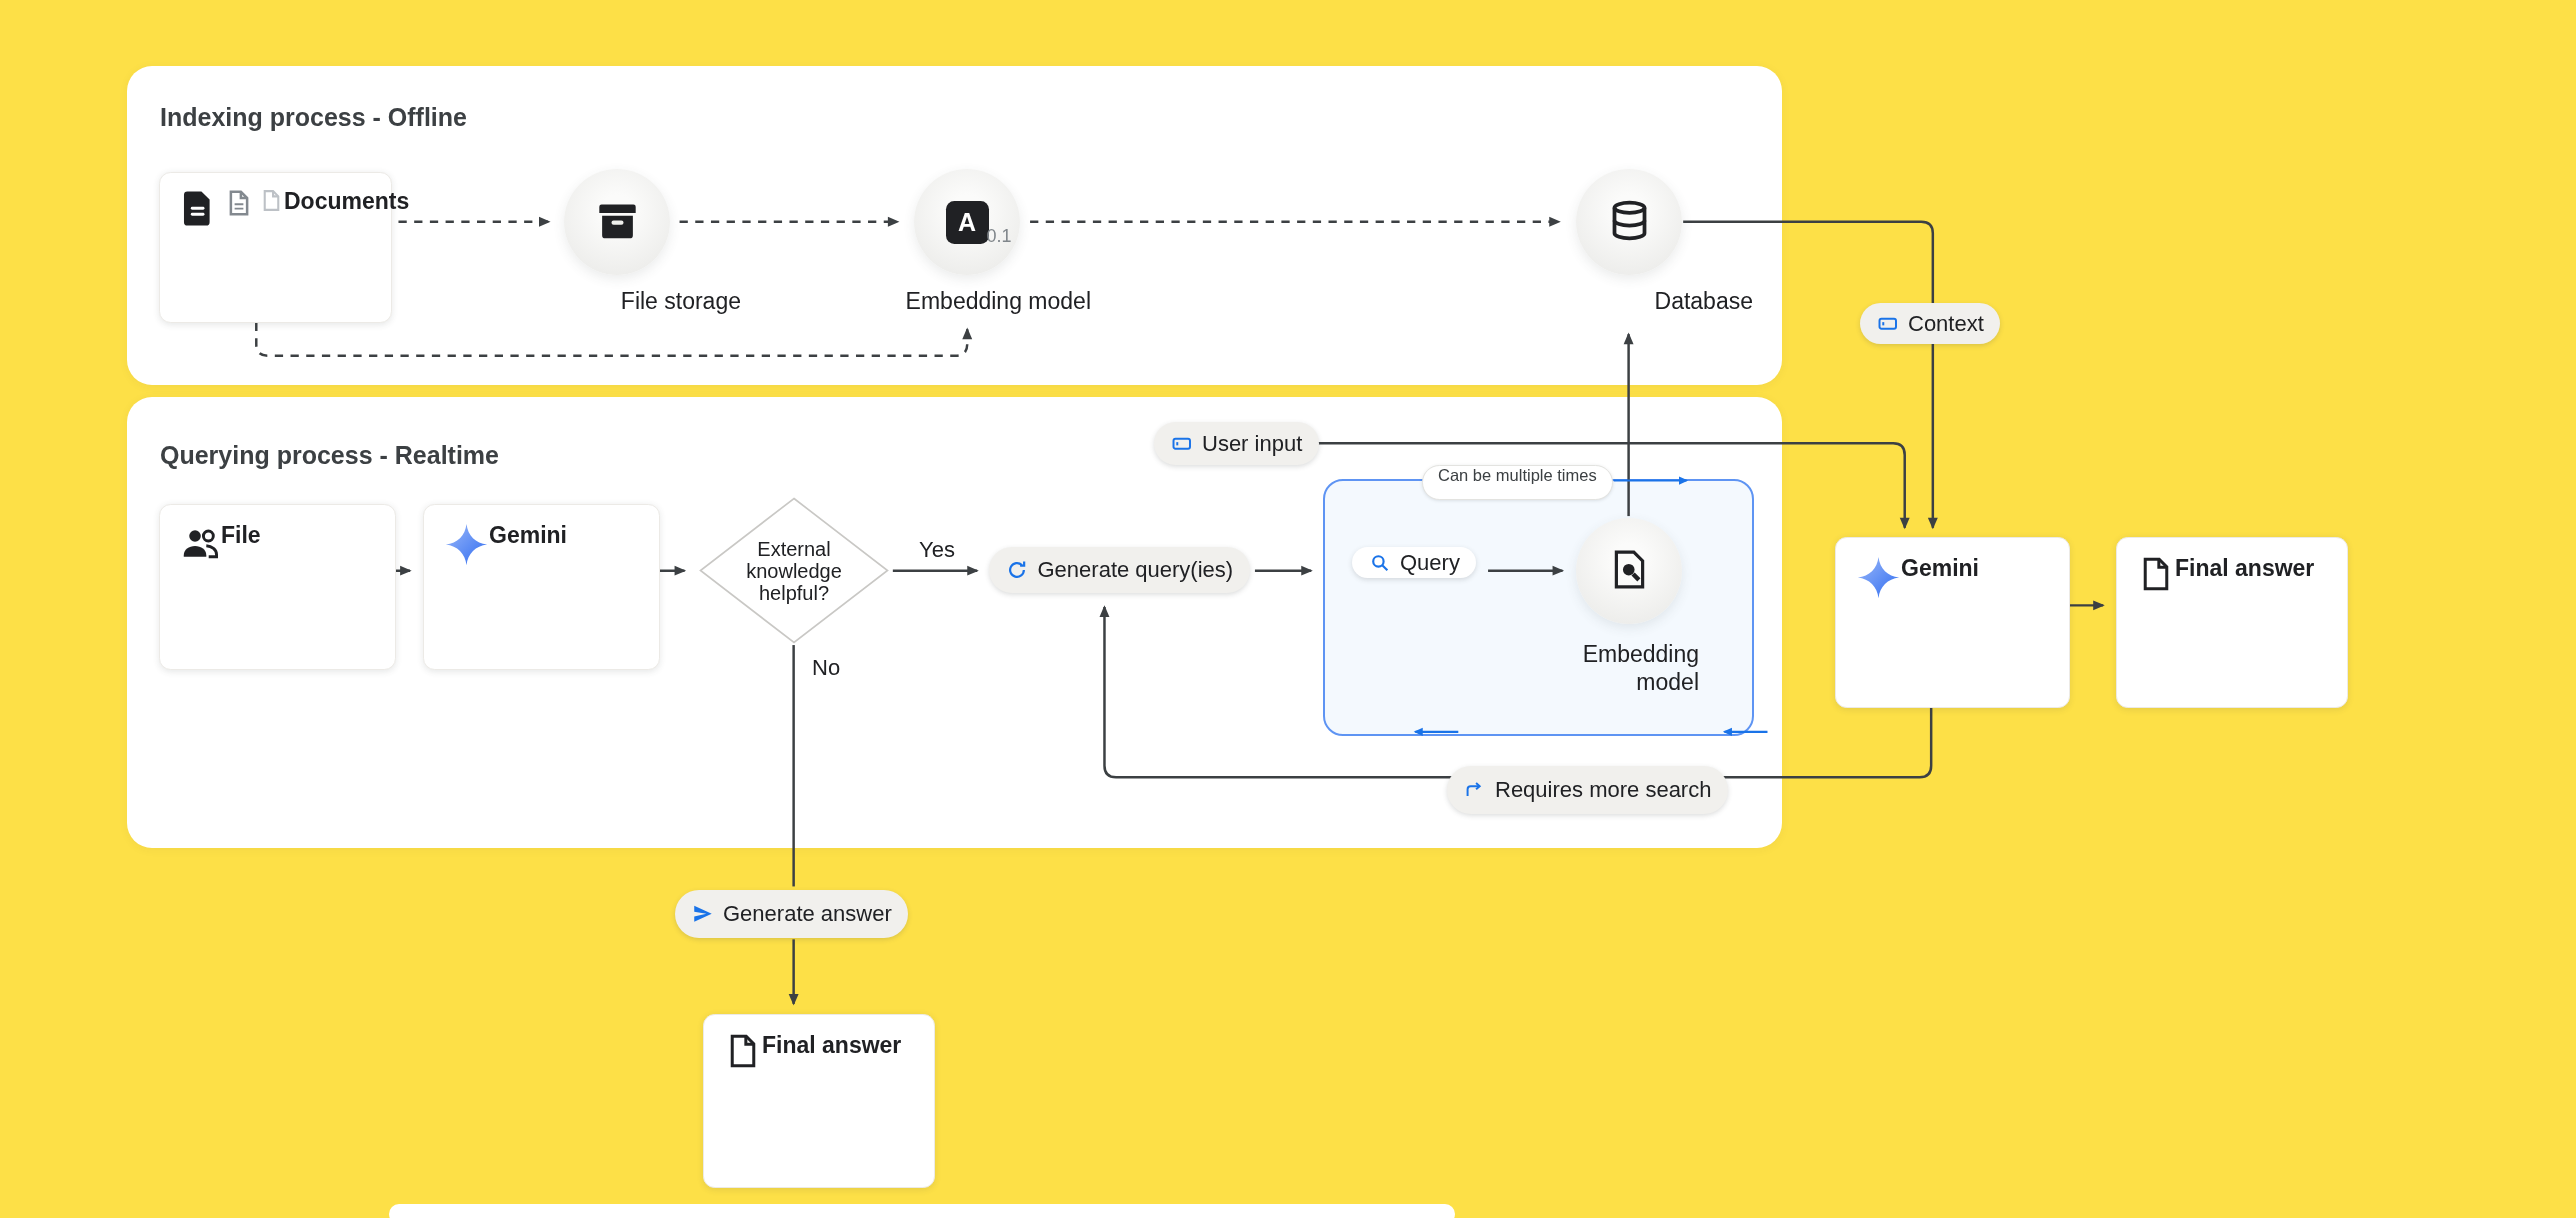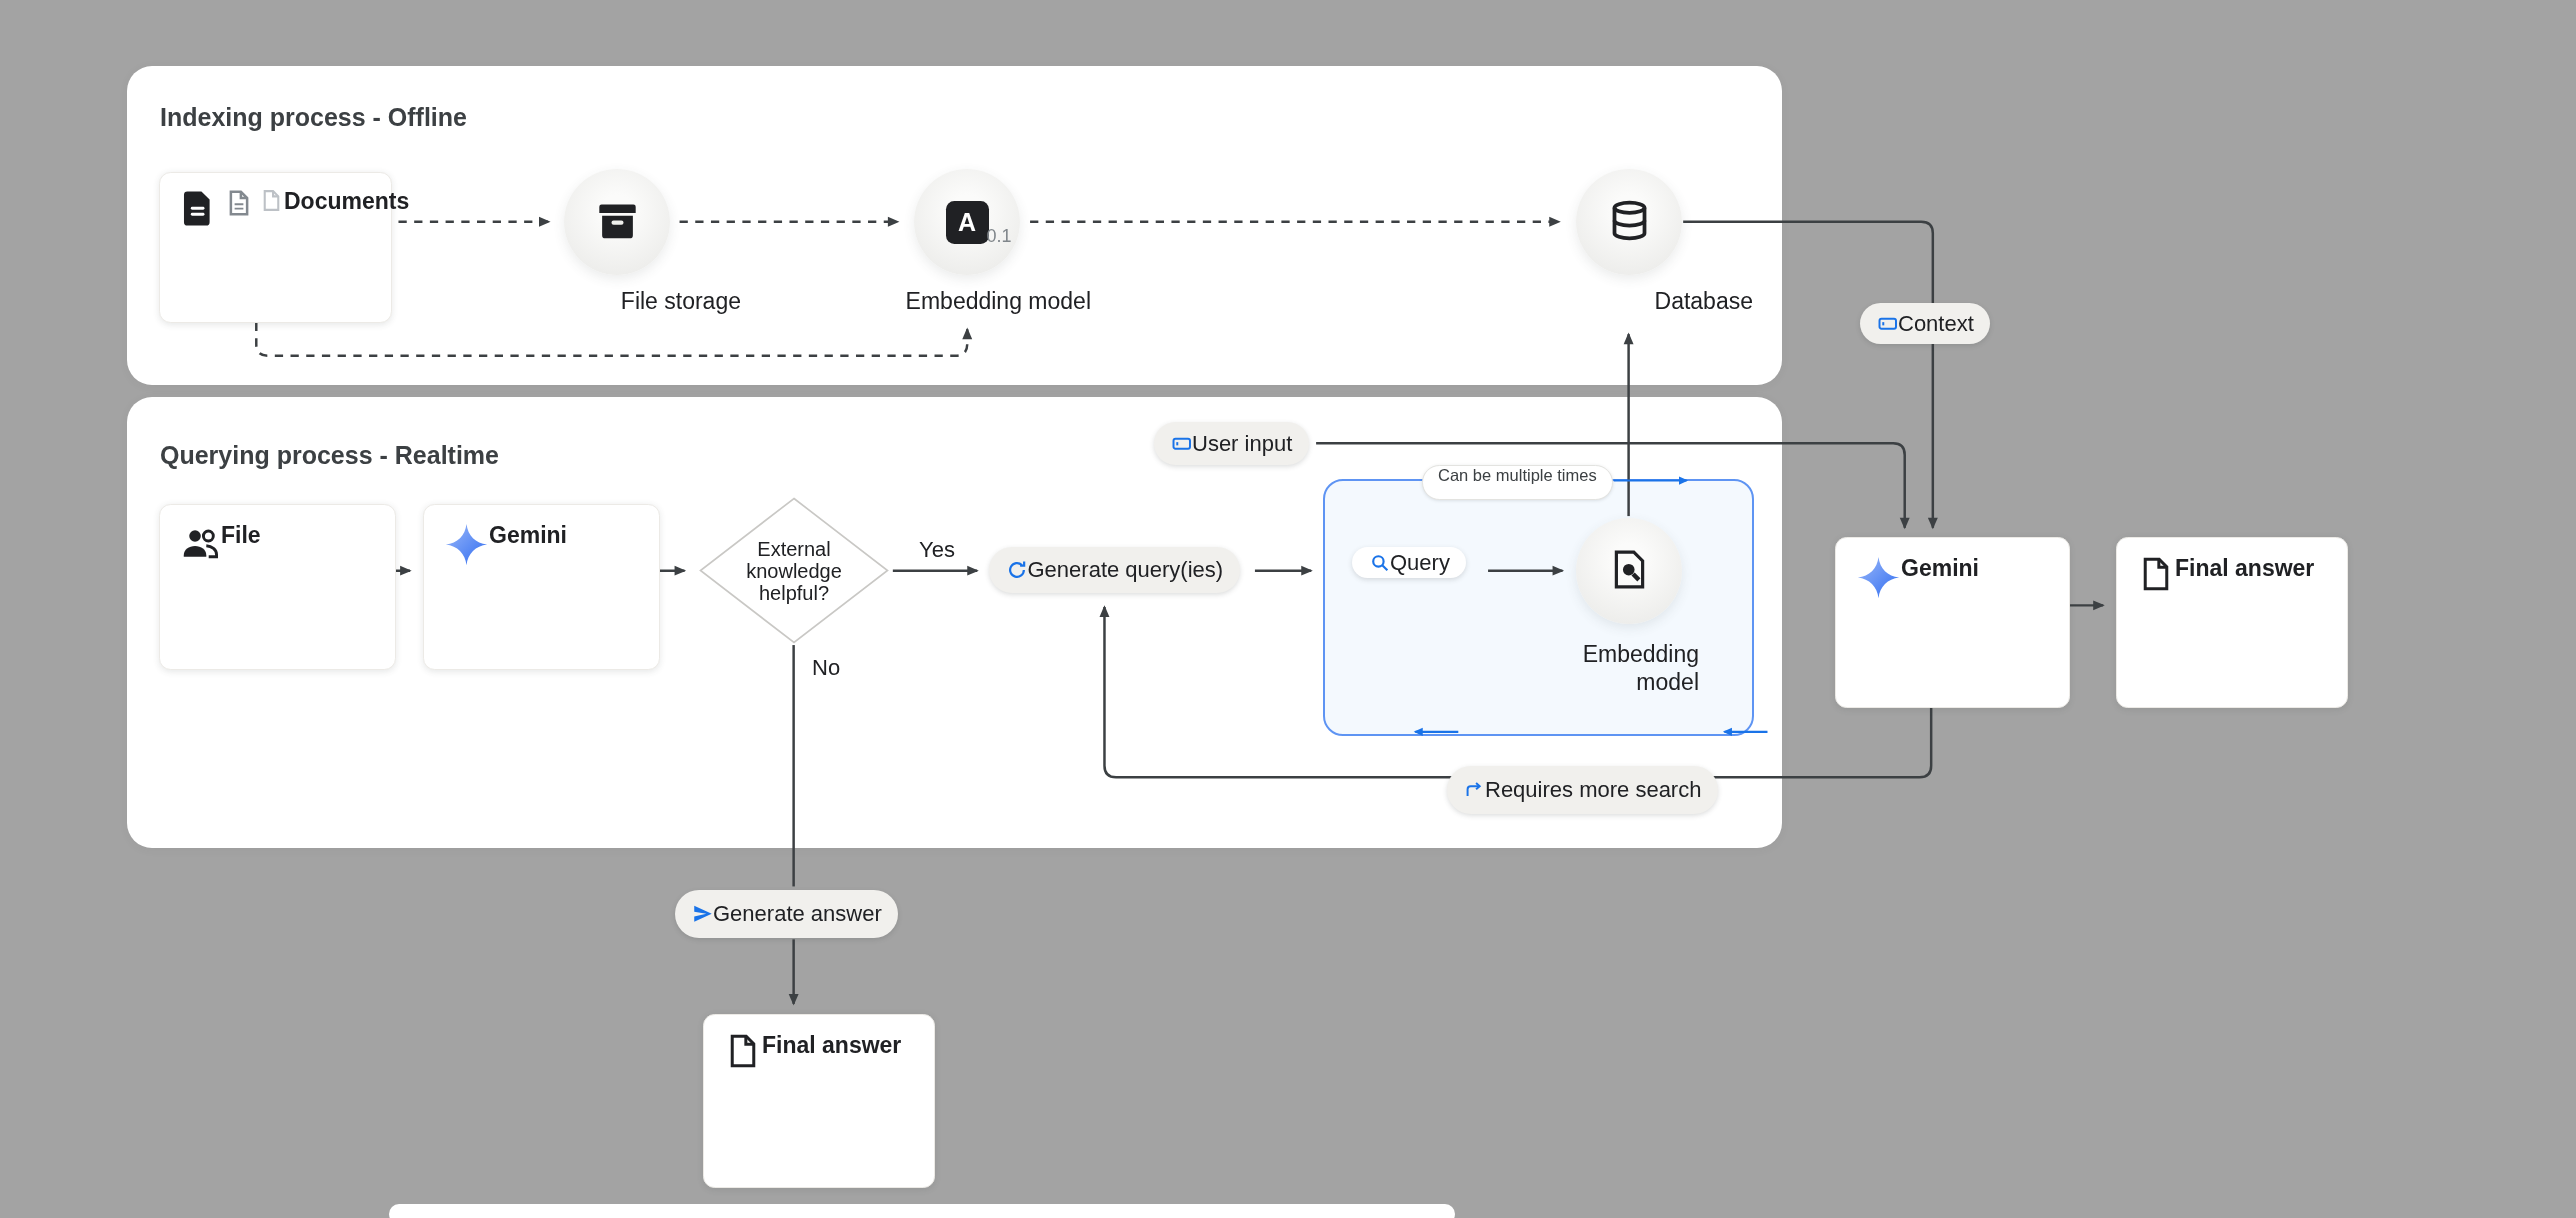--- a/index.html
+++ b/index.html
@@ -1,30 +1,30 @@
 <!DOCTYPE html>
 <html style="font-size:13.2px"><head>
 <meta charset="utf-8">
 <style>
   html,body{margin:0;padding:0;}
   body{background:#f5f4f1;font-family:"Liberation Sans",sans-serif;color:#202124;}
-  .canvas{position:relative;width:2576px;height:1219px;overflow:hidden;background:#a3a3a3;}
+  .canvas{position:relative;width:2576px;height:1219px;overflow:hidden;background:#fde047;}
   .panel{position:absolute;background:#fff;border-radius:25px;box-shadow:0 1.7px 10px rgba(60,64,67,.05);z-index:1;}
   .cut-panel{position:absolute;background:#fff;border-radius:11.6px;z-index:1;}
   .overlay{position:absolute;left:0;top:0;z-index:3;pointer-events:none;}
   .panel-title{position:absolute;font-size:25px;font-weight:700;color:#3c4043;z-index:4;}
   .card{position:absolute;background:#fff;border:0.8px solid #eceae6;border-radius:11.6px;
         box-shadow:0 1.7px 6.6px rgba(60,64,67,.12);display:flex;flex-direction:row;
         padding:16.5px 20px;z-index:4;font-weight:bold;}
   .card .label{font-size:23px;}
   .circle{position:absolute;width:106px;height:106px;border-radius:50%;
         background:radial-gradient(circle at 50% 40%,#fbfbfa 20%,#ededeb 78%);
         box-shadow:0 4.1px 11.6px rgba(60,64,67,.10);display:flex;align-items:center;justify-content:center;z-index:4;}
   .node-label{position:absolute;font-size:23px;text-align:right;z-index:4;}
-  .pill{position:absolute;display:flex;align-items:center;background:#f1f0ed;border-radius:826px;
+  .pill{position:absolute;display:flex;align-items:center;gap:10px;background:#f1f0ed;border-radius:826px;
         padding:0 16.5px;font-size:22px;white-space:nowrap;box-shadow:0 1.7px 5px rgba(60,64,67,.18);z-index:4;}
   .pill.white{background:#fff;}
   .pill .picon{display:flex;align-items:center;}
   .edge-label{position:absolute;font-size:22px;z-index:4;}
   .diamond{position:absolute;z-index:4;}
   .diamond svg{position:absolute;left:0;top:0;}
   .diamond-text{position:absolute;left:0;top:0;right:0;bottom:0;display:flex;align-items:center;justify-content:center;
         text-align:center;font-size:20px;line-height:22px;padding:0 31px;}
   .loop-box{position:absolute;background:#f4f9fe;border:2.5px solid #5e94f3;border-radius:20px;z-index:2;}
   .note-pill{position:absolute;display:flex;align-items:flex-start;background:#fff;border:0.8px solid #e3e3e0;border-radius:826px;

